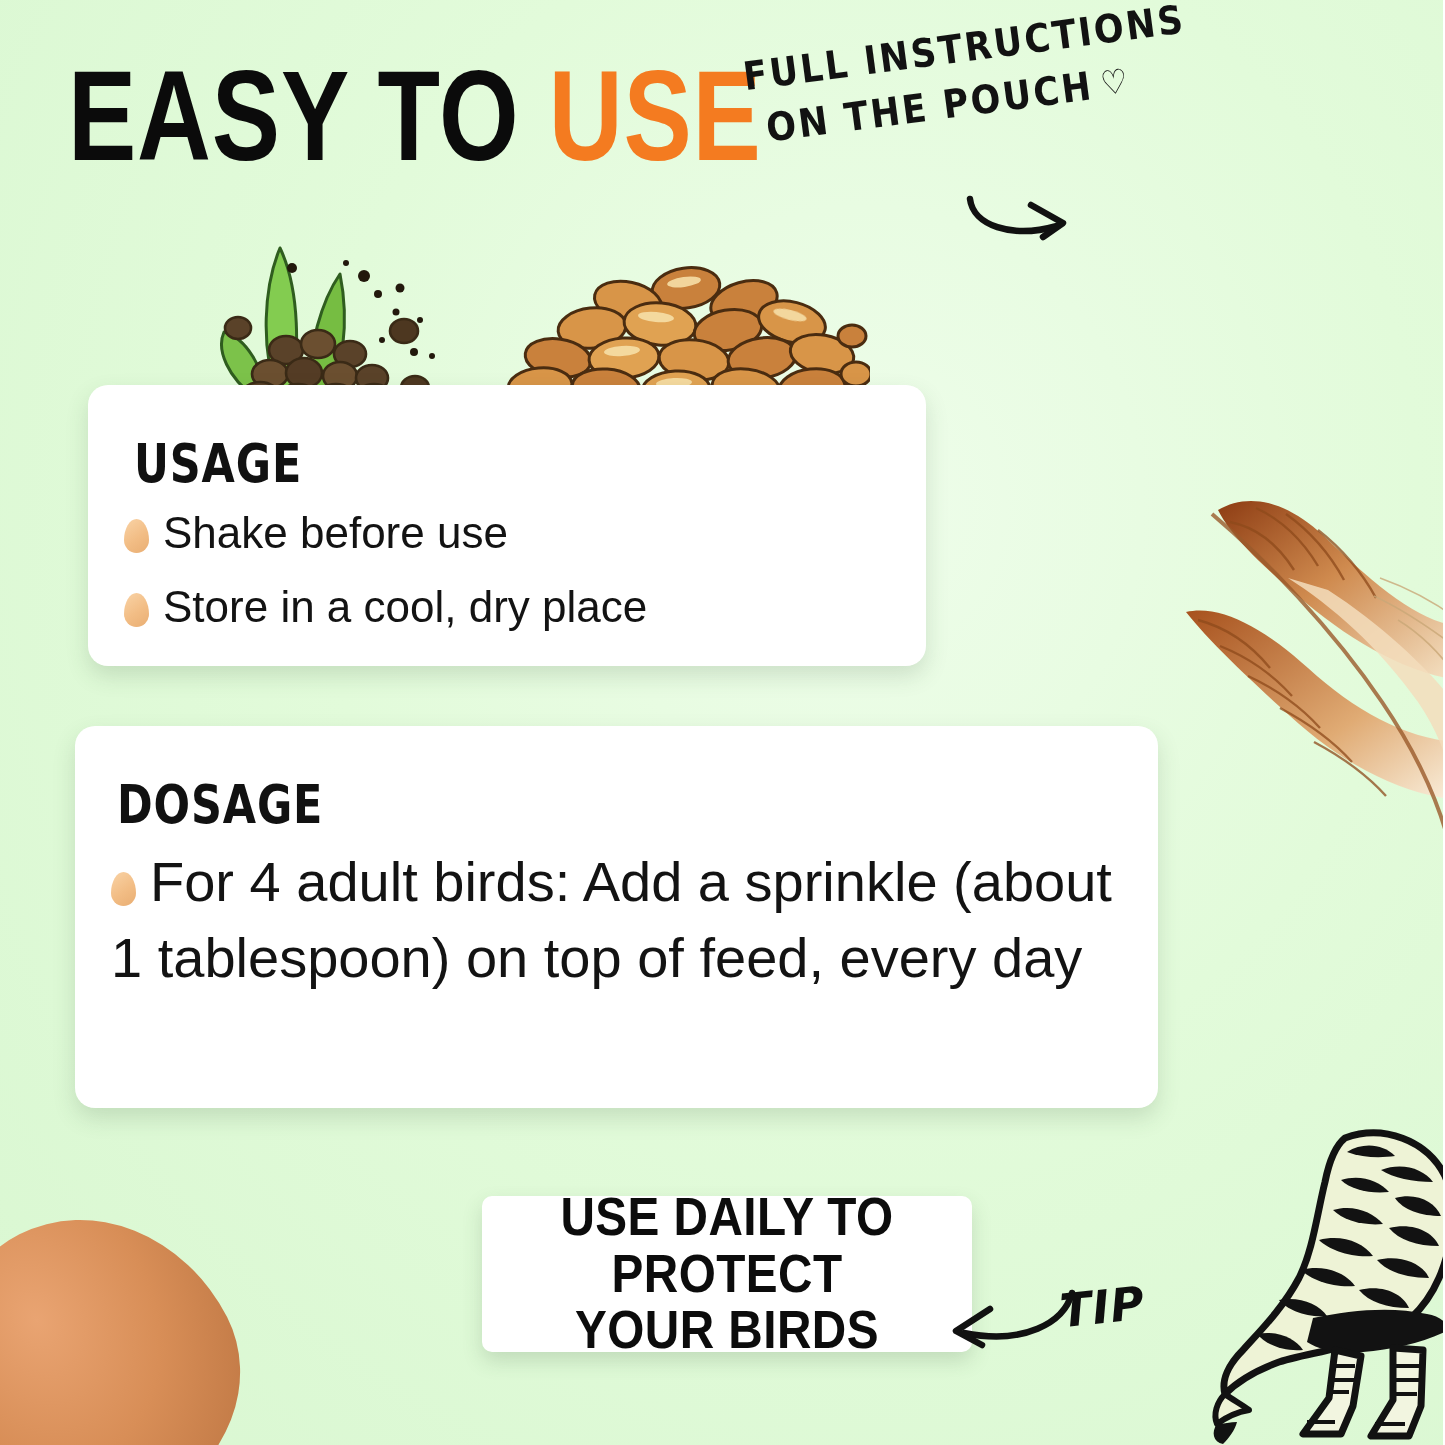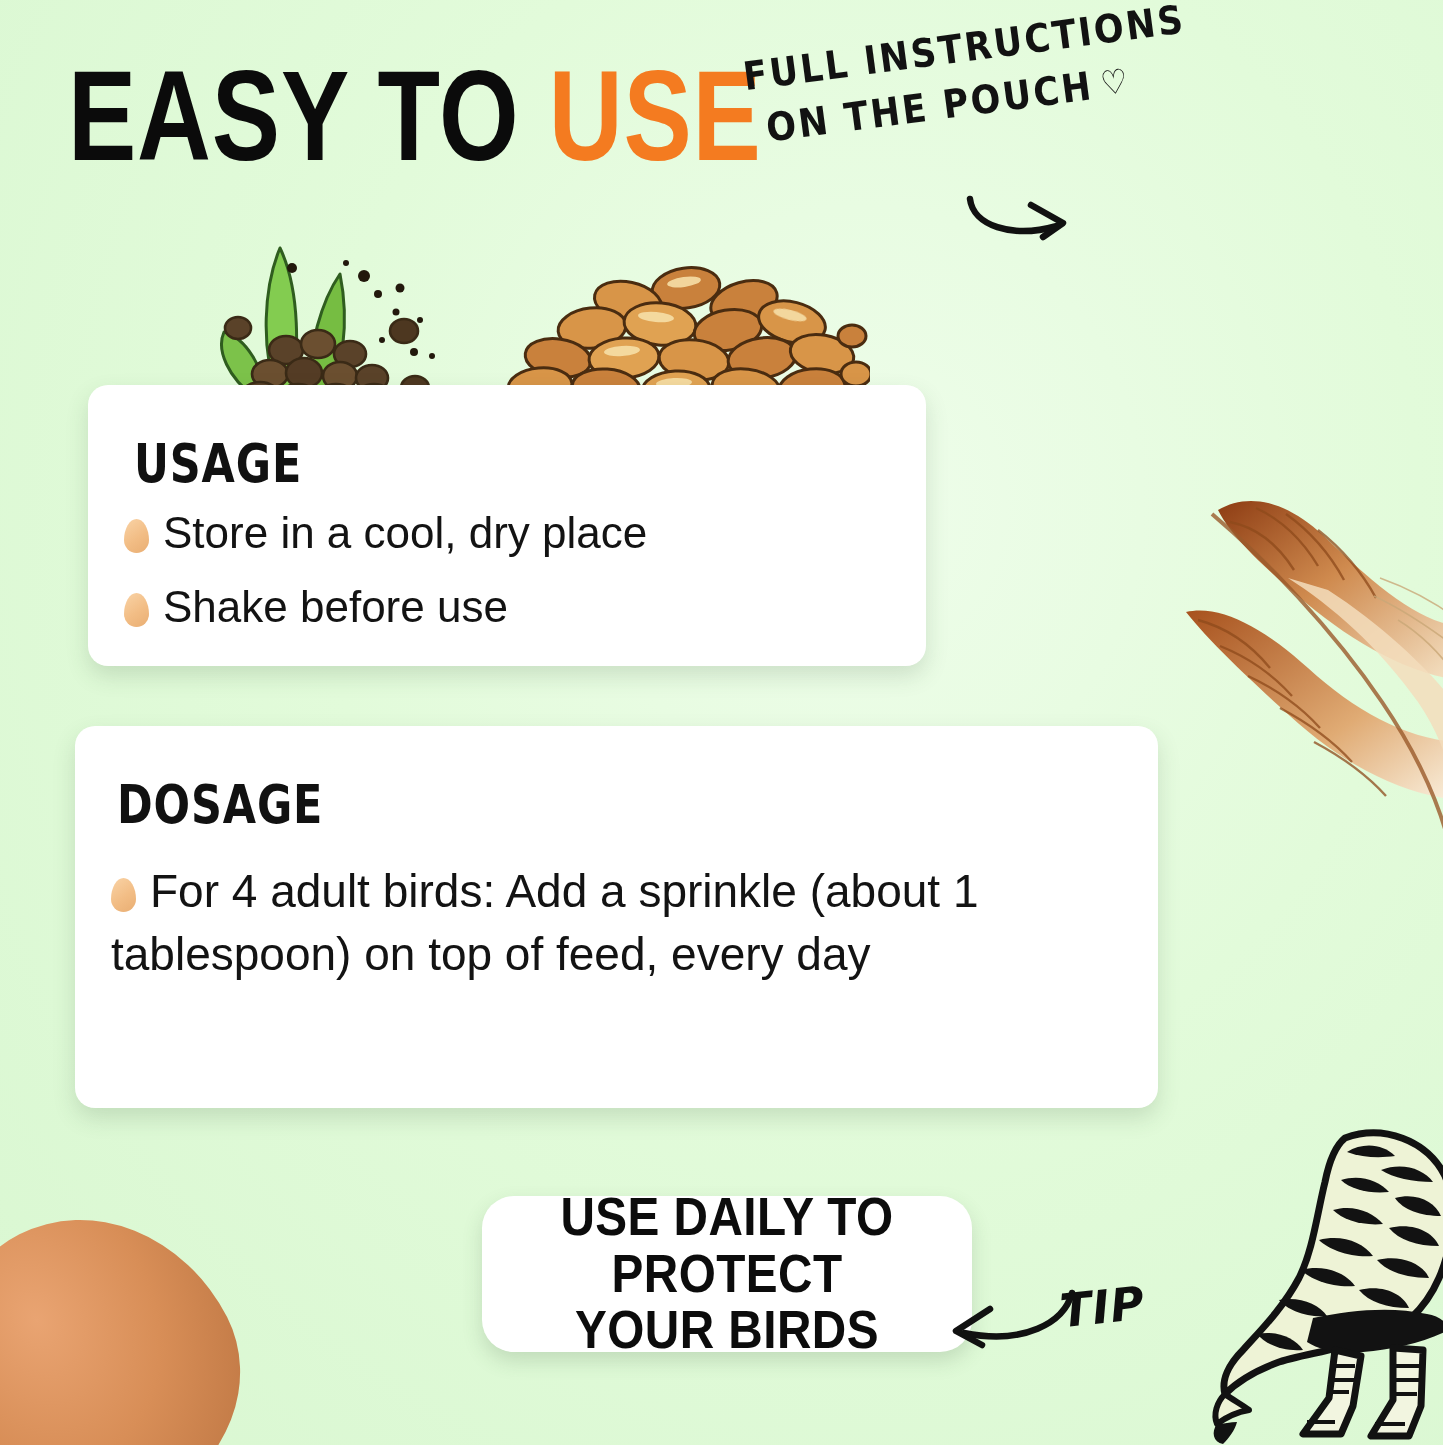--- a/index.html
+++ b/index.html
@@ -104,41 +104,41 @@
   #card-dosage .bullets { top: 118px; }
 
   .bullet-item {
     display: block;
     color: #131313;
     font-family: "Liberation Sans Narrow", "Liberation Sans", sans-serif;
     font-weight: 400;
     line-height: 1.36;
   }
   #card-usage .bullet-item  { font-size: 44px; margin-bottom: 14px; }
-  #card-dosage .bullet-item { font-size: 46px; margin-bottom: 8px; margin-top: 16px; }
+  #card-dosage .bullet-item { font-size: 56px; margin-bottom: 8px; }
 
   .egg-bullet {
     display: inline-block;
     width: 25px;
     height: 34px;
     background: linear-gradient(145deg, #f9d3a6 0%, #f2bd85 55%, #e9ae73 100%);
     border-radius: 50% 50% 50% 50% / 62% 62% 38% 38%;
     vertical-align: -5px;
     margin-right: 14px;
   }
 
   
   #tip-box {
     position: absolute;
     left: 482px;
     top: 1196px;
     width: 490px;
     height: 156px;
     background: #ffffff;
-    border-radius: 32px;
+    border-radius: 10px;
     box-shadow: 0 9px 20px rgba(60, 90, 60, 0.18);
     display: flex;
     align-items: center;
     justify-content: center;
   }
   #tip-text {
     font-family: "Liberation Sans Narrow", "Liberation Sans", sans-serif;
     font-weight: 700;
     font-size: 53px;
     line-height: 1.07;
@@ -273,22 +273,22 @@
       <ellipse cx="156" cy="55" rx="18" ry="5" transform="rotate(5 156 55)"></ellipse>
       <ellipse cx="122" cy="89" rx="18" ry="5" transform="rotate(-4 122 89)"></ellipse>
       <ellipse cx="174" cy="121" rx="18" ry="5" transform="rotate(-3 174 121)"></ellipse>
       <ellipse cx="290" cy="53" rx="17" ry="5" transform="rotate(14 290 53)"></ellipse>
     </g>
   </svg>
 
   <div class="card" id="card-usage">
     <div class="card-title">USAGE</div>
     <div class="bullets">
+      <div class="bullet-item"><span class="egg-bullet"></span><span>Shake before use</span></div>
       <div class="bullet-item"><span class="egg-bullet"></span><span>Store in a cool, dry place</span></div>
-      <div class="bullet-item"><span class="egg-bullet"></span><span>Shake before use</span></div>
     </div>
   </div>
 
   <div class="card" id="card-dosage">
     <div class="card-title">DOSAGE</div>
     <div class="bullets">
       <div class="bullet-item"><span class="egg-bullet"></span><span>For 4 adult birds: Add a sprinkle (about 1 tablespoon) on top of feed, every day</span></div>
     </div>
   </div>
 

